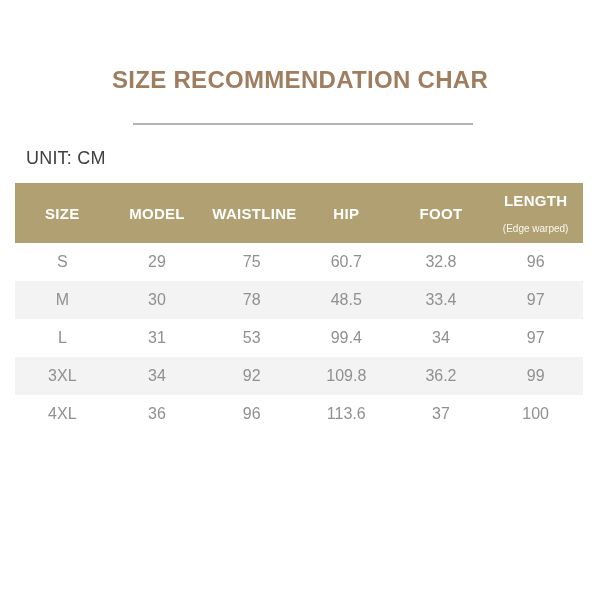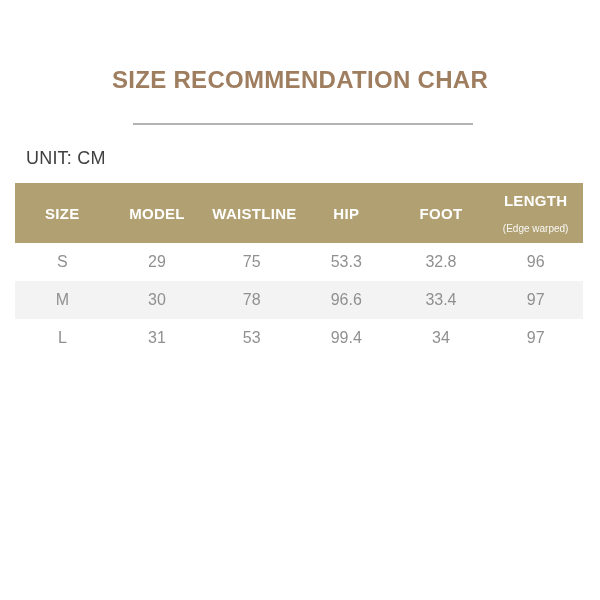--- a/index.html
+++ b/index.html
@@ -103,35 +103,51 @@
           <th><span>HIP</span></th>
           <th><span>FOOT</span></th>
           <th><span>LENGTH</span><span class="sub">(Edge warped)</span></th>
         </tr>
     </thead>
     <tbody>
         <tr>
           <td>S</td>
           <td>29</td>
           <td>75</td>
-          <td>53.3</td>
+          <td>60.7</td>
           <td>32.8</td>
           <td>96</td>
         </tr>
         <tr>
           <td>M</td>
           <td>30</td>
           <td>78</td>
-          <td>96.6</td>
+          <td>48.5</td>
           <td>33.4</td>
           <td>97</td>
         </tr>
         <tr>
           <td>L</td>
           <td>31</td>
           <td>53</td>
           <td>99.4</td>
           <td>34</td>
           <td>97</td>
         </tr>
+        <tr>
+          <td>3XL</td>
+          <td>34</td>
+          <td>92</td>
+          <td>109.8</td>
+          <td>36.2</td>
+          <td>99</td>
+        </tr>
+        <tr>
+          <td>4XL</td>
+          <td>36</td>
+          <td>96</td>
+          <td>113.6</td>
+          <td>37</td>
+          <td>100</td>
+        </tr>
       </tbody>
   </table>
 </div>
 
 </body></html>

